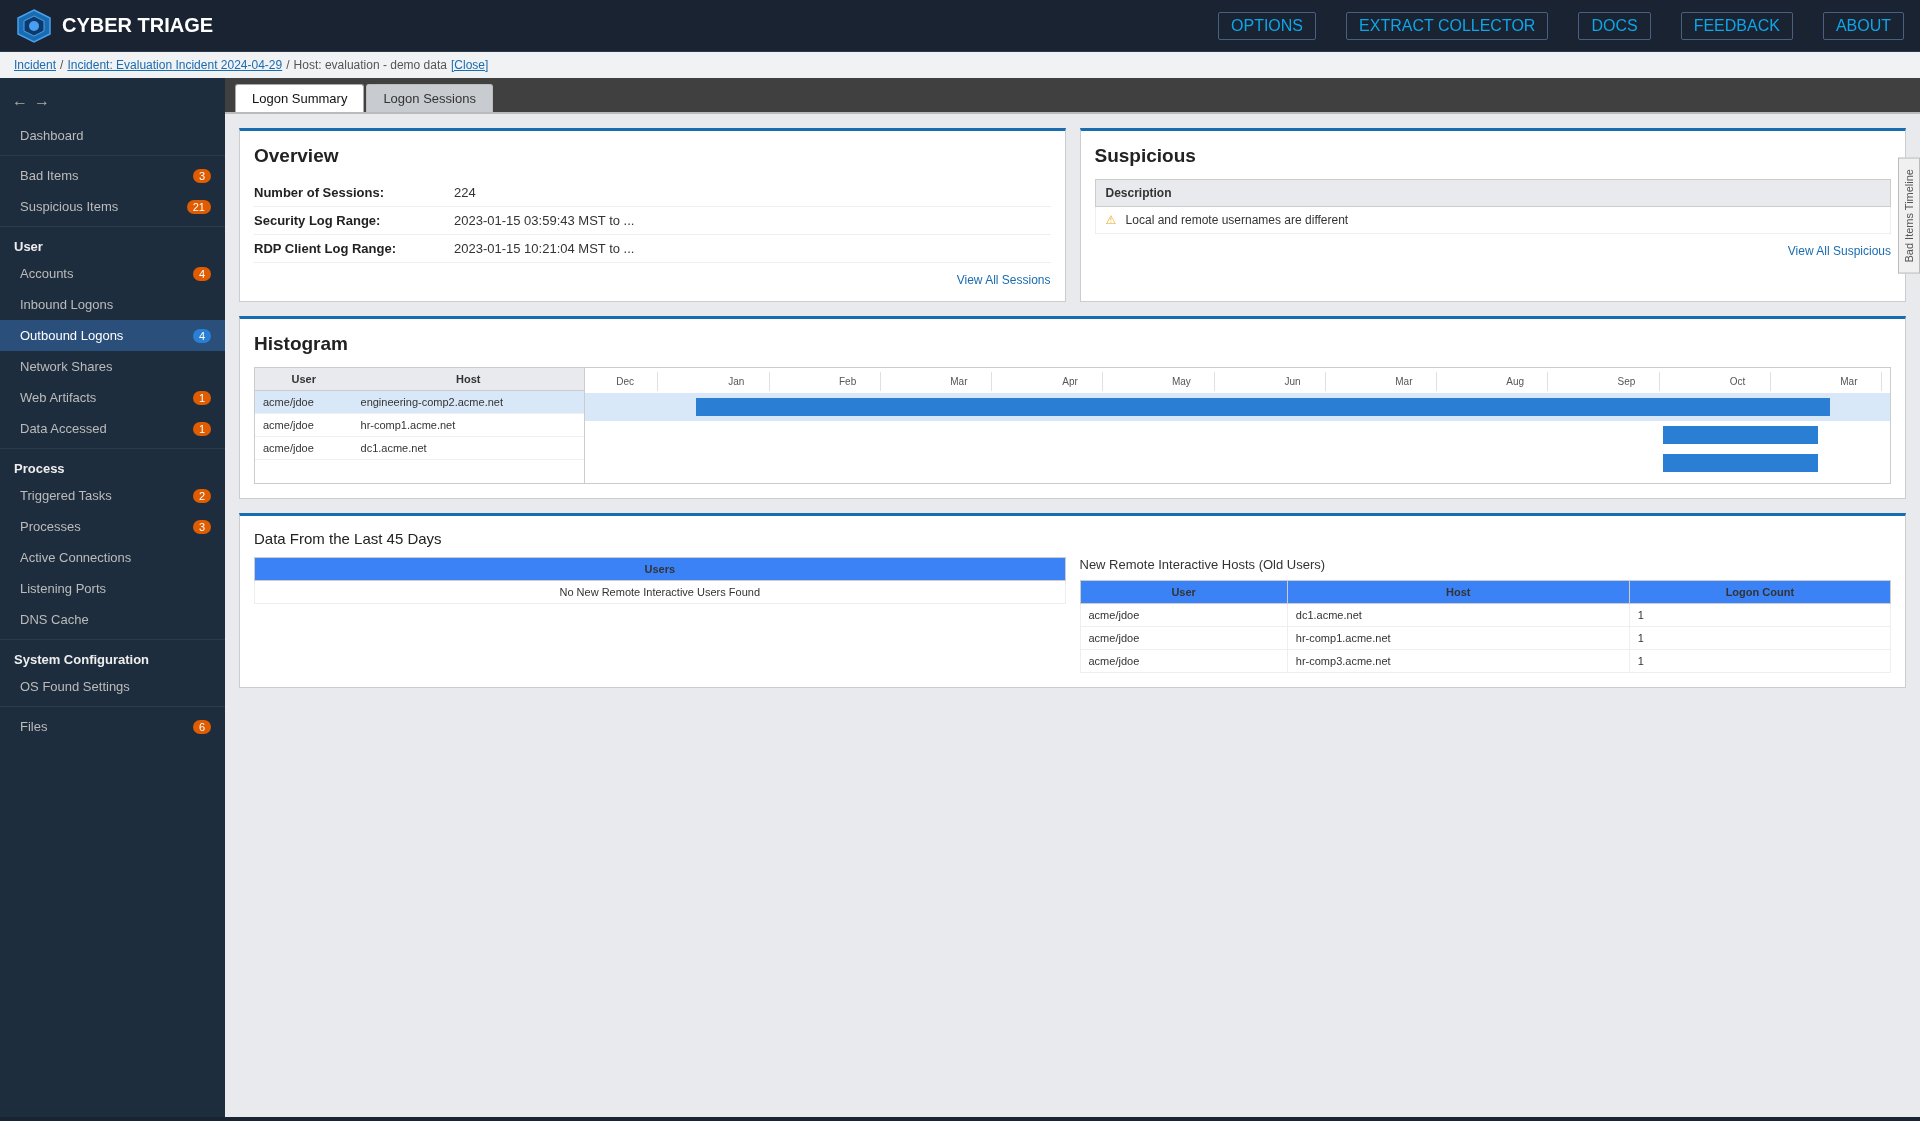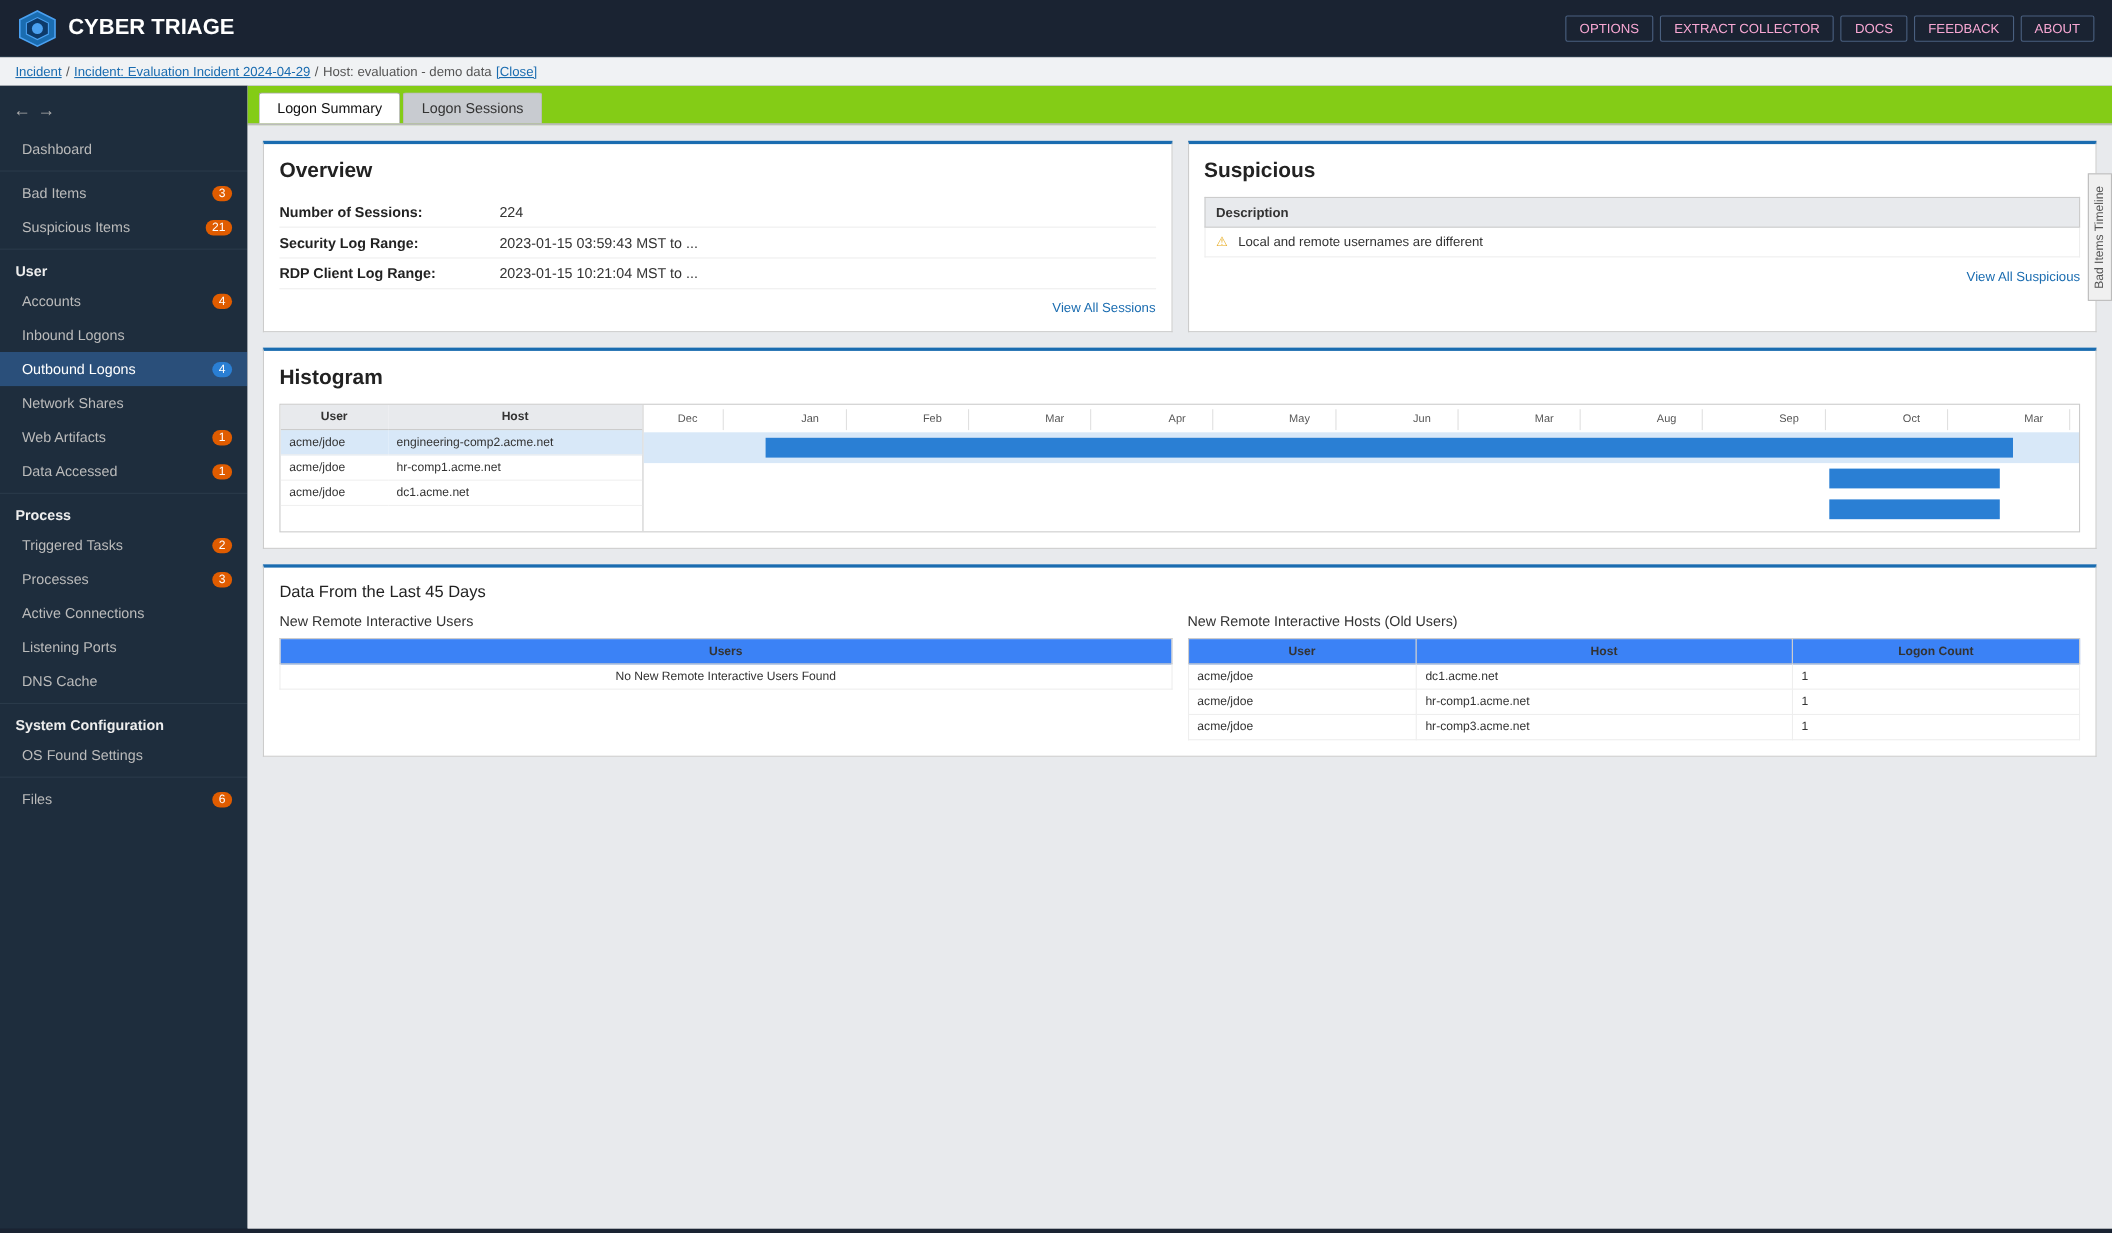--- a/index.html
+++ b/index.html
@@ -13,25 +13,26 @@
       align-items: center;
       padding: 0 16px;
       border-bottom: 1px solid #2a3a4a;
     }
     #topbar .logo { display: flex; align-items: center; gap: 10px; color: #fff; font-size: 20px; font-weight: bold; margin-right: auto; }
     #topbar .logo svg { width: 36px; height: 36px; }
     #topbar .top-buttons { display: flex; gap: 6px; }
     #topbar .top-btn {
       background: transparent;
       border: 1px solid #4a6080;
-      color: #f9a8d4;
+      color: #0ea5e9;
       padding: 4px 12px;
       cursor: pointer;
-      font-size: 12px;
+      font-size: 16px;
       border-radius: 2px;
+      margin-left: 24px;
     }
 
     
     #breadcrumb {
       background: #f0f2f4;
       color: #333;
       padding: 6px 14px;
       font-size: 12px;
       display: flex;
       align-items: center;
@@ -85,21 +86,21 @@
       flex: 1;
       background: #e8eaed;
       overflow: hidden;
       display: flex;
       flex-direction: column;
       position: relative;
     }
 
     
     .tabs-bar {
-      background: #84cc16;
+      background: #404040;
       display: flex;
       align-items: flex-end;
       padding: 6px 10px 0;
       border-bottom: 2px solid #bbb;
     }
     .tab {
       padding: 6px 16px;
       cursor: pointer;
       font-size: 13px;
       border: 1px solid #bbb;
@@ -414,21 +415,20 @@
             </div>
           </div>
         </div>
       </div>
 
       <div class="bottom-section">
         <div class="bottom-section-title">Data From the Last 45 Days</div>
         <div class="bottom-row">
 
           <div class="bottom-panel">
-            <div class="bottom-panel-title">New Remote Interactive Users</div>
             <table class="data-table">
               <thead>
                 <tr>
                   <th>Users</th>
                 </tr>
               </thead>
               <tbody>
                 <tr>
                   <td class="no-data-cell">No New Remote Interactive Users Found</td>
                 </tr>

